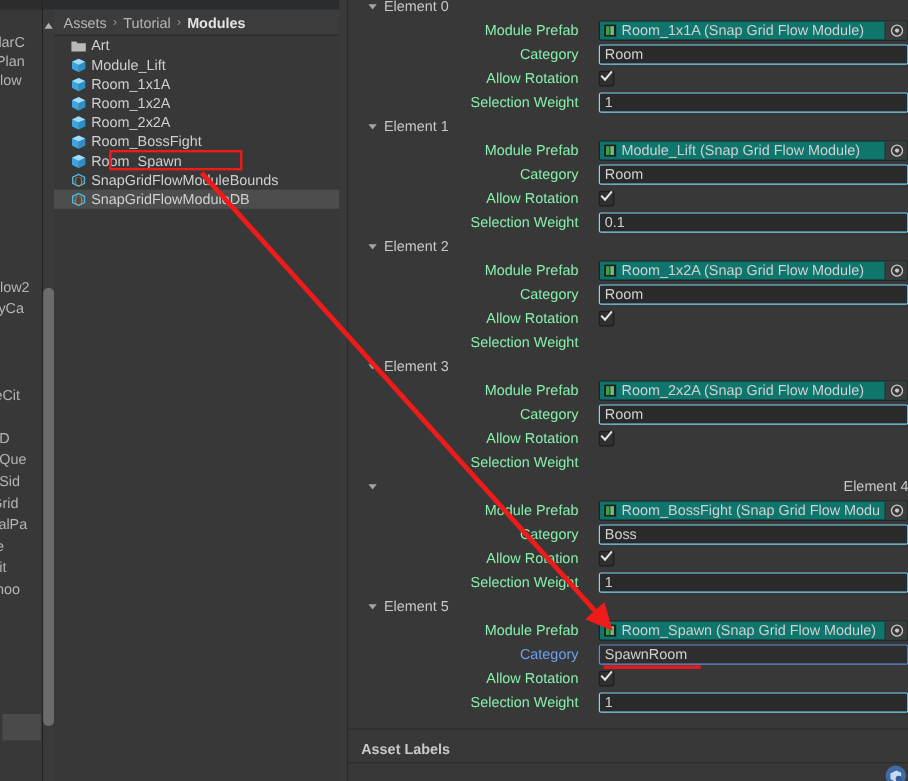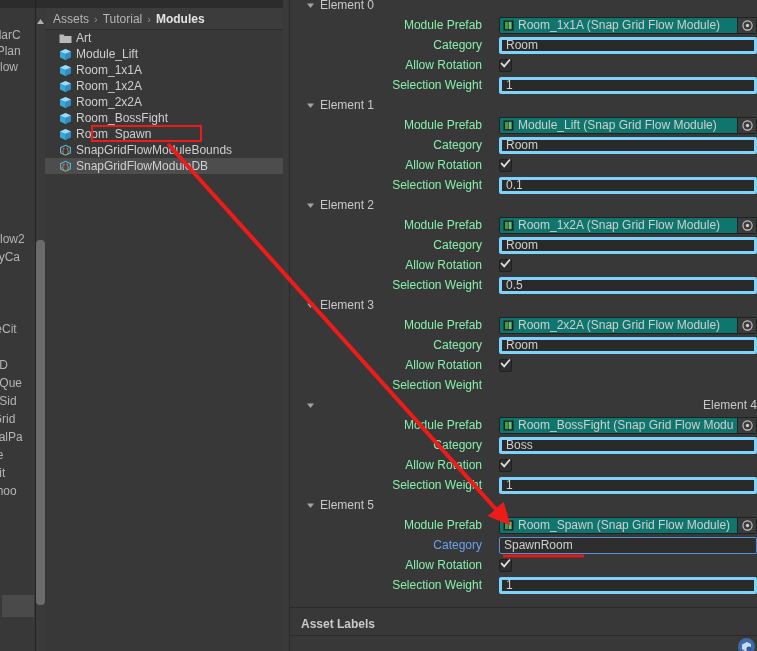--- a/index.html
+++ b/index.html
@@ -107,21 +107,21 @@
   }
   .obj-field .otext{
     font-size:12px;color:#cfcfcf;white-space:nowrap;overflow:hidden;
     flex:1 1 auto;
   }
   .obj-field .picker{
     width:18px;height:15px;flex:0 0 18px;background:#3b3b3b;border-left:1px solid #212121;
     display:flex;align-items:center;justify-content:center;border-radius:0 2px 2px 0;
   }
   .text-field{
-    height:17px;background:#2a2a2a;border:3px solid #7dd3fc;box-sizing:border-box;
+    height:17px;background:#2a2a2a;border:1px solid #7dd3fc;box-sizing:border-box;
     display:flex;align-items:center;padding-left:4px;border-radius:2px;
     font-size:12px;color:#cfcfcf;
   }
   .text-field.editing{border:1px solid #5a8fd6;background:#2e2e2e;}
   .chk{
     width:13px;height:13px;background:#2f2f2f;border:1px solid #1f1f1f;
     box-sizing:border-box;border-radius:2px;
     display:flex;align-items:center;justify-content:center;
   }
 
@@ -431,25 +431,20 @@
         <div class="fld-ctrl">
           <div class="chk">
             <span><svg width="11" height="11" viewBox="0 0 11 11">
                 <polyline points="1.6,5.6 4.2,8.4 9.4,2.2" fill="none" stroke="#e2e2e2" stroke-width="1.7" stroke-linecap="square"></polyline>
               </svg></span>
           </div>
         </div>
       </div>
       <div class="ins-row" style="top: 275px;">
         <span class="fld-label nosel">Selection Weight</span>
-        <div class="fld-ctrl">
-          <div class="text-field">
-            <span class="nosel">0.5</span>
-          </div>
-        </div>
       </div>
       <div class="ins-row elem-head nosel" style="top: 295px;">
         <span class="foldout">
           <svg width="9" height="9" viewBox="0 0 9 9">
             <polygon points="1,2.6 8,2.6 4.5,7" fill="#a3a3a3"></polygon>
           </svg>
         </span>
         <span class="etitle">Element 3</span>
       </div>
       <div class="ins-row" style="top: 315px;">

